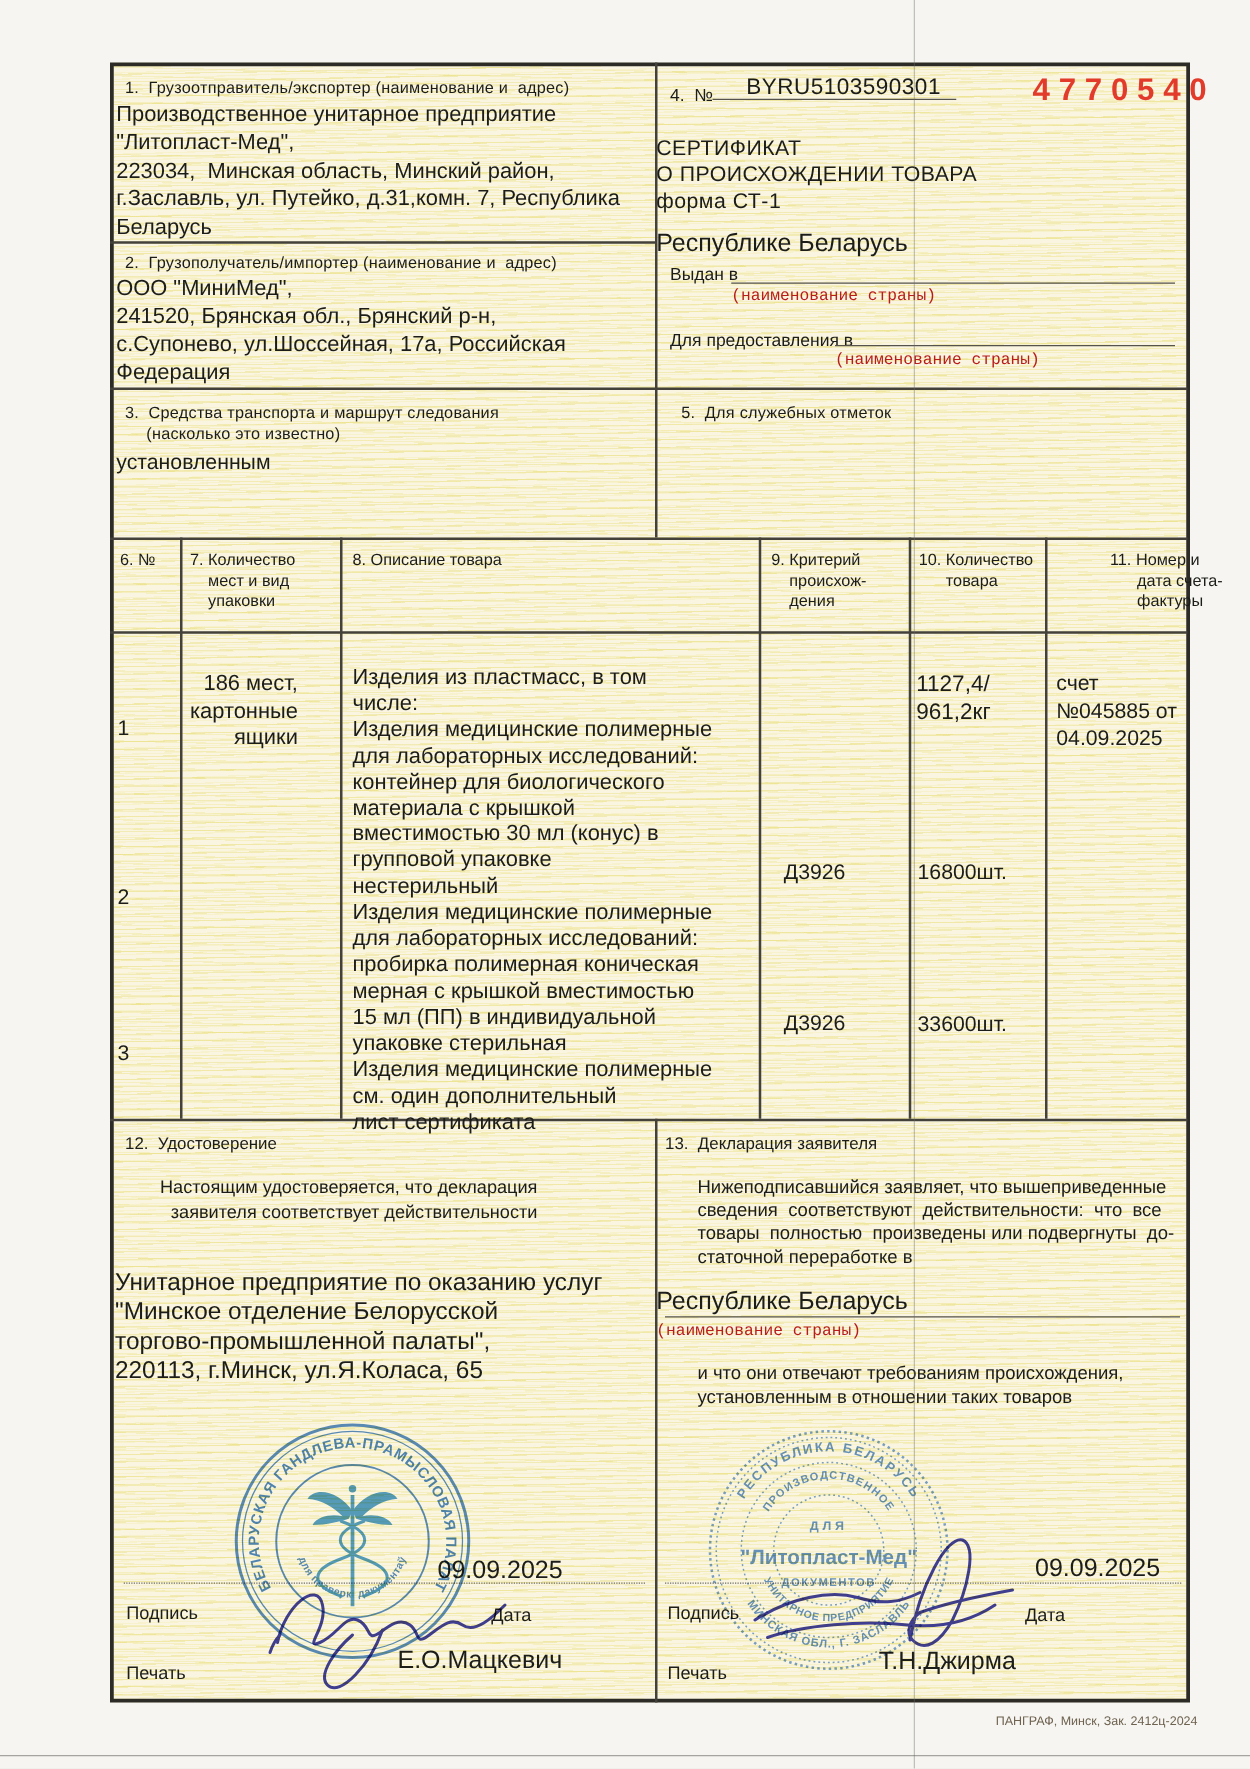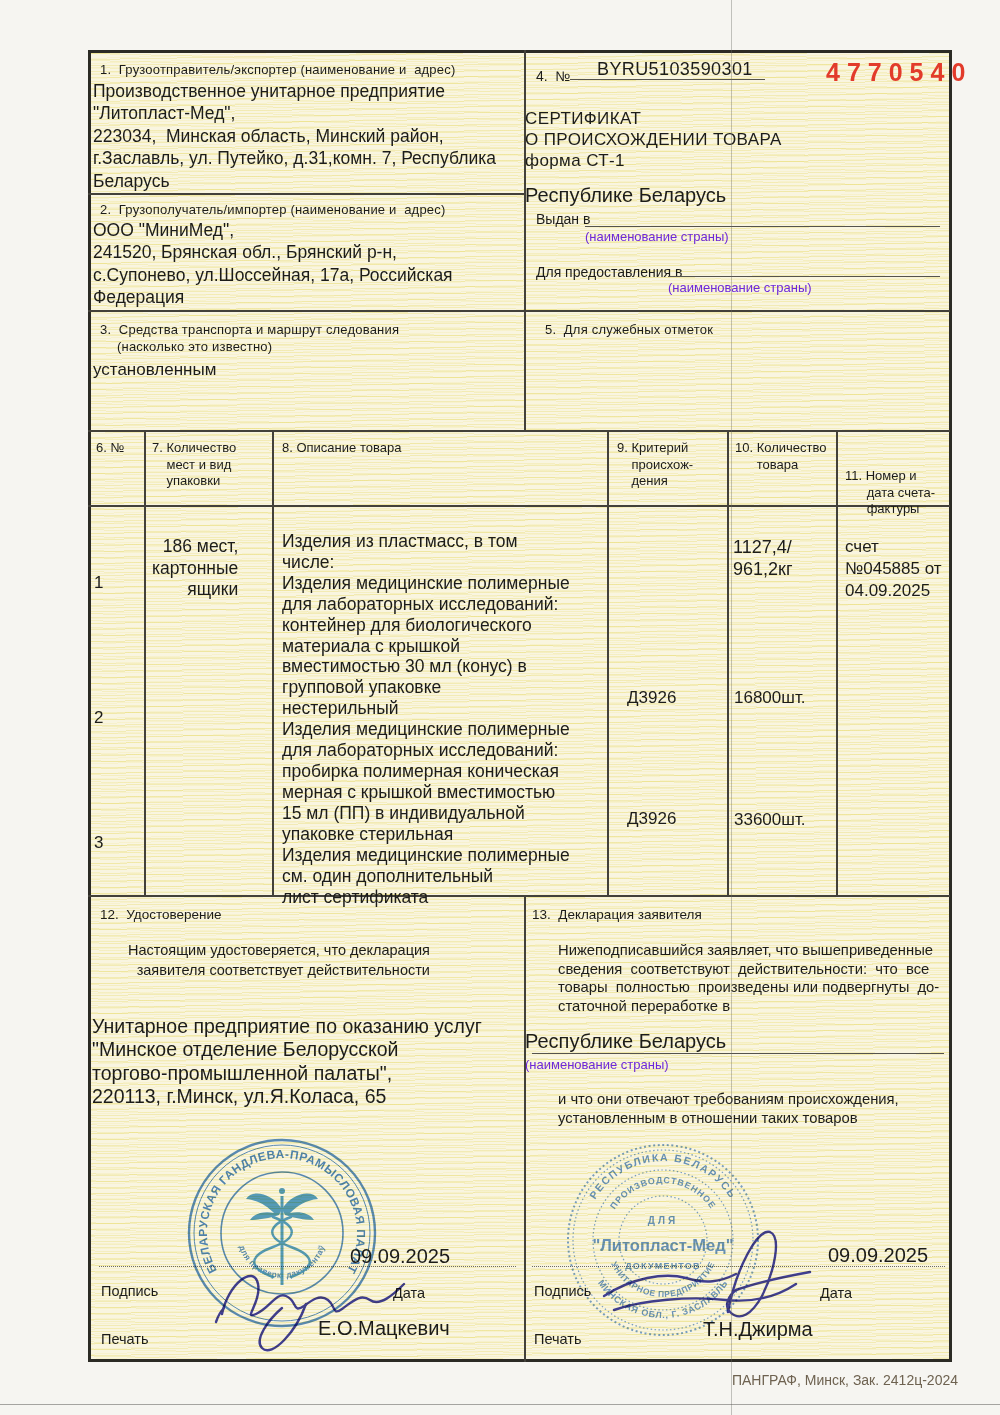--- a/index.html
+++ b/index.html
@@ -11,21 +11,21 @@
          repeating-linear-gradient(179deg, rgba(226,211,80,.30) 0 1px, rgba(226,211,80,0) 1px 6px),
          repeating-linear-gradient(181.4deg, rgba(232,219,105,.26) 0 1px, rgba(232,219,105,0) 1px 7px),
          repeating-linear-gradient(178.2deg, rgba(240,227,128,.20) 0 1px, rgba(240,227,128,0) 1px 5px);}
   .hl{position:absolute;height:1.5px;background:#43413a;}
   .vl{position:absolute;width:1.5px;background:#43413a;}
   .t{position:absolute;white-space:pre-wrap;}
   .lbl{font-size:13px;letter-spacing:.2px;}
   .val{font-size:17.5px;line-height:22.4px;}
   .hdr{font-size:13px;line-height:16.5px;}
   .big{font-size:20px;}
-  .sub{font-size:13px;color:#6d28d9;}
+  .sub{font-size:13px;color:#b91c1c;font-family:Liberation Mono, monospace;}
   .uline{position:absolute;height:1.2px;background:#55534c;}
   .dotline{position:absolute;height:0;border-bottom:1.6px dotted #6e6c66;}
   .ctr{}
   svg{position:absolute;overflow:visible;}
   .stamp{mix-blend-mode:multiply;}
   .sig{mix-blend-mode:multiply;}
   .crease{position:absolute;width:1px;background:rgba(106,106,100,.38);}
   .scanedge{position:absolute;height:1.2px;background:rgba(84,84,80,.5);}
 </style>
 </head>
@@ -82,21 +82,21 @@
   <div class="t hdr" style="left:96px;top:440px;">6. №</div>
   <div class="t hdr" style="left:152px;top:440px;">7. Количество
     мест и вид
     упаковки</div>
   <div class="t hdr" style="left:282px;top:440px;">8. Описание товара</div>
   <div class="t hdr" style="left:617px;top:440px;">9. Критерий
     происхож-
     дения</div>
   <div class="t hdr" style="left:735px;top:440px;">10. Количество
       товара</div>
-  <div class="t hdr" style="left:845px;top:440px;margin-top:28px;">11. Номер и
+  <div class="t hdr" style="left:888px;top:440px;">11. Номер и
       дата счета-
       фактуры</div>
 
   <div class="t" style="left:94px;top:573px;font-size:17px;">1</div>
   <div class="t" style="left:94px;top:708px;font-size:17px;">2</div>
   <div class="t" style="left:94px;top:833px;font-size:17px;">3</div>
   <div class="t" style="left:152px;top:536px;font-size:17.5px;line-height:21.5px;text-align:right;">186 мест,
 картонные
 ящики</div>
   <div class="t" style="left:282px;top:531px;font-size:17.5px;line-height:20.9px;width:330px;">Изделия из пластмасс, в том
@@ -227,17 +227,17 @@
   </svg>
   <svg class="sig" style="left:578px;top:1212px;" width="255" height="125" viewBox="0 0 255 125">
     <g stroke="#31309d" stroke-width="2.4" fill="none" stroke-linecap="round" opacity="0.92">
       <path d="M26,84 C54,66 86,60 108,66 C128,72 142,70 158,62"></path>
       <path d="M150,100 C158,56 180,16 192,20 C204,25 196,60 184,84 C174,102 162,110 152,100 C146,94 150,84 158,78"></path>
       <path d="M36,98 C64,88 112,84 148,88 C178,91 200,84 218,72"></path>
       <path d="M158,78 C180,70 210,64 232,60"></path>
     </g>
   </svg>
 
-  <div class="t" style="left:700px;top:1372px;width:258px;text-align:right;font-size:14px;color:#6e6250;">ПАНГРАФ, Минск, Зак. 2412ц-2024</div>
+  <div class="t" style="left:700px;top:1372px;width:258px;text-align:right;font-size:10px;color:#6e6250;">ПАНГРАФ, Минск, Зак. 2412ц-2024</div>
   <div class="crease" style="left:731px;top:0;height:1415px;"></div>
   <div class="scanedge" style="left:0;top:1404px;width:1000px;"></div>
 
 </div>
 
 </body></html>

